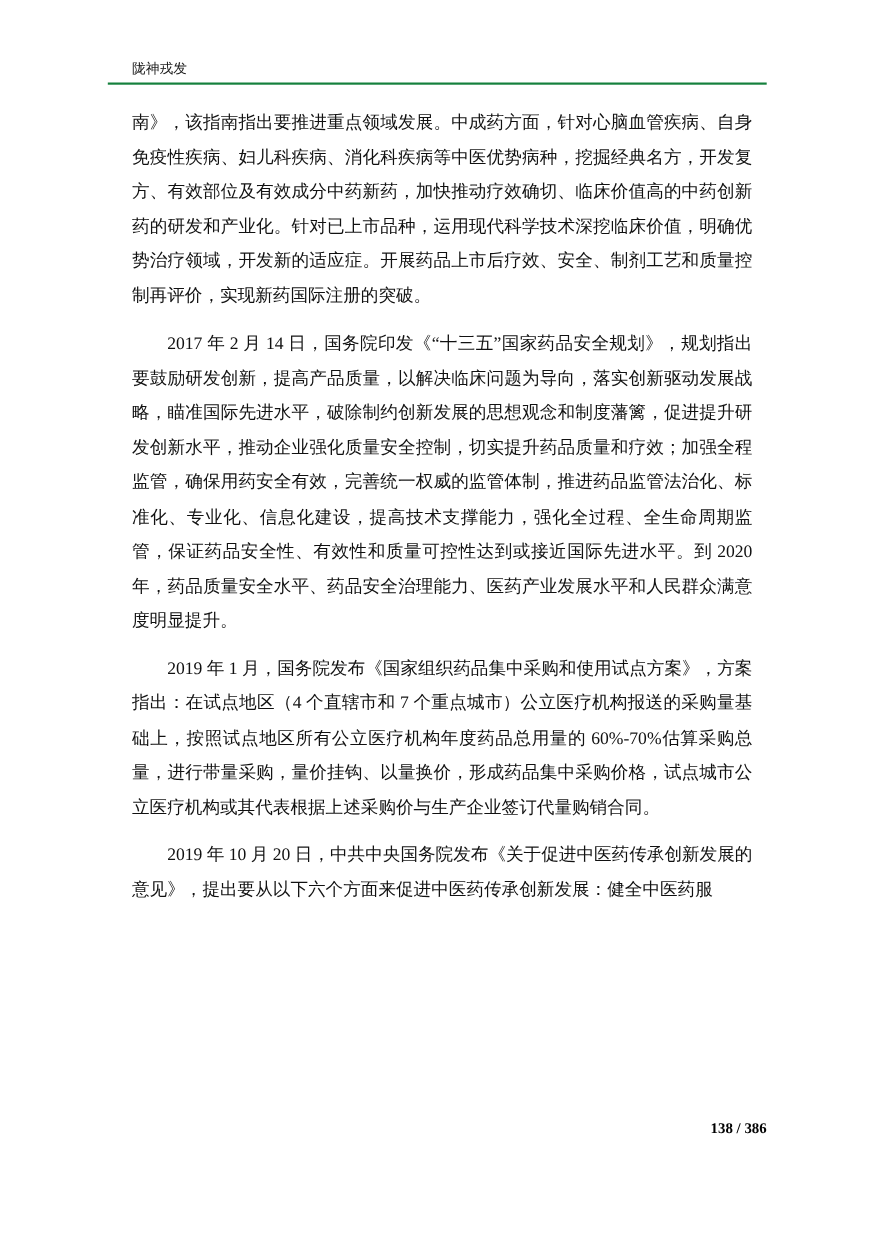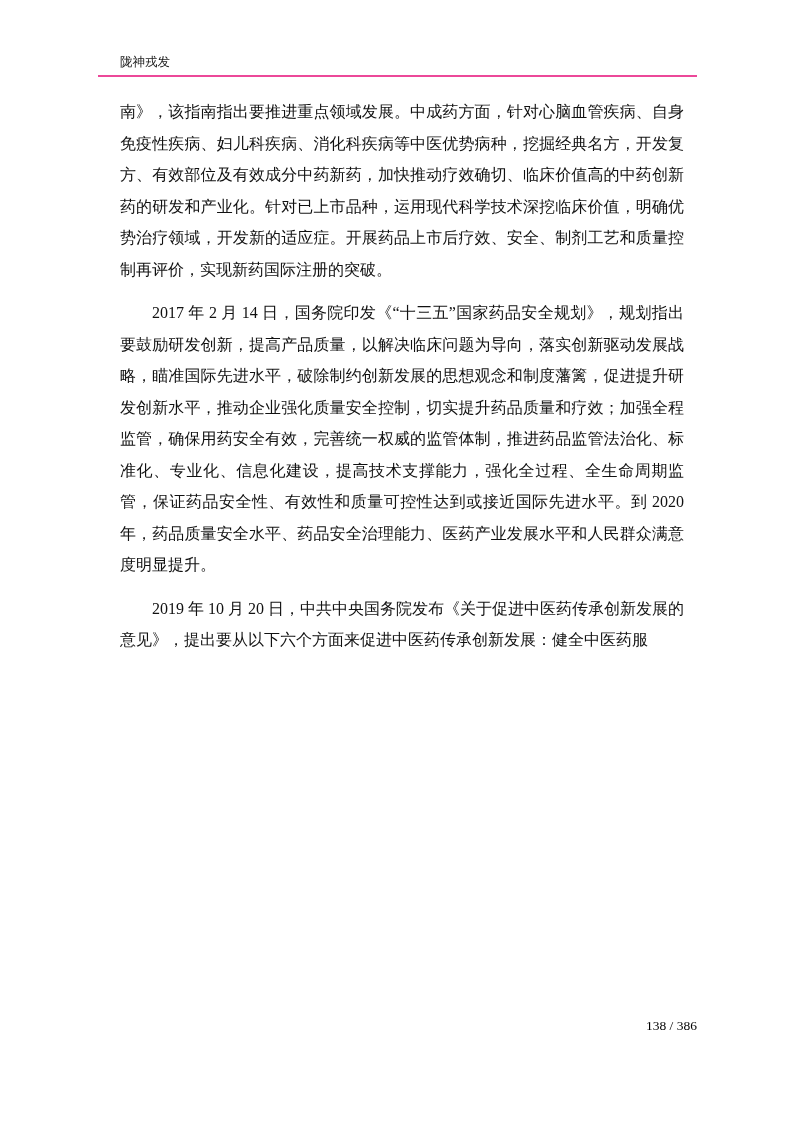--- a/index.html
+++ b/index.html
@@ -14,21 +14,21 @@
     background: #ffffff;
     overflow: hidden;
     font-family: "Liberation Serif", "DejaVu Serif", serif;
     color: #111111;
   }
   .header {
     position: absolute;
     top: 54px;
     left: 98px;
     right: 96px;
-    border-bottom: 2px solid #ec4899;
+    border-bottom: 2px solid #15803d;
     padding: 0 10px 5px 22px;
     display: flex;
     justify-content: space-between;
     align-items: flex-end;
     font-size: 12.5px;
     line-height: 1.3;
     color: #1a1a1a;
   }
   .content {
     position: absolute;
@@ -46,36 +46,37 @@
   .content p.no-indent {
     text-indent: 0;
   }
   .footer {
     position: absolute;
     top: 1018px;
     left: 98px;
     right: 96px;
     text-align: right;
     font-size: 13.5px;
-    font-weight: normal;
+    font-weight: bold;
     color: #000000;
   }
 </style>
 </head>
 <body>
 
 <div class="page">
 
   <div class="header">
     <span>陇神戎发</span>
   </div>
 
   <div class="content">
     <p class="no-indent">南》，该指南指出要推进重点领域发展。中成药方面，针对心脑血管疾病、自身免疫性疾病、妇儿科疾病、消化科疾病等中医优势病种，挖掘经典名方，开发复方、有效部位及有效成分中药新药，加快推动疗效确切、临床价值高的中药创新药的研发和产业化。针对已上市品种，运用现代科学技术深挖临床价值，明确优势治疗领域，开发新的适应症。开展药品上市后疗效、安全、制剂工艺和质量控制再评价，实现新药国际注册的突破。</p>
     <p>2017 年 2 月 14 日，国务院印发《“十三五”国家药品安全规划》，规划指出要鼓励研发创新，提高产品质量，以解决临床问题为导向，落实创新驱动发展战略，瞄准国际先进水平，破除制约创新发展的思想观念和制度藩篱，促进提升研发创新水平，推动企业强化质量安全控制，切实提升药品质量和疗效；加强全程监管，确保用药安全有效，完善统一权威的监管体制，推进药品监管法治化、标准化、专业化、信息化建设，提高技术支撑能力，强化全过程、全生命周期监管，保证药品安全性、有效性和质量可控性达到或接近国际先进水平。到 2020 年，药品质量安全水平、药品安全治理能力、医药产业发展水平和人民群众满意度明显提升。</p>
+    <p>2019 年 1 月，国务院发布《国家组织药品集中采购和使用试点方案》，方案指出：在试点地区（4 个直辖市和 7 个重点城市）公立医疗机构报送的采购量基础上，按照试点地区所有公立医疗机构年度药品总用量的 60%-70%估算采购总量，进行带量采购，量价挂钩、以量换价，形成药品集中采购价格，试点城市公立医疗机构或其代表根据上述采购价与生产企业签订代量购销合同。</p>
     <p>2019 年 10 月 20 日，中共中央国务院发布《关于促进中医药传承创新发展的意见》，提出要从以下六个方面来促进中医药传承创新发展：健全中医药服</p>
   </div>
 
   <div class="footer">
     <span>138 / 386</span>
   </div>
 
 </div>
 
 </body></html>

